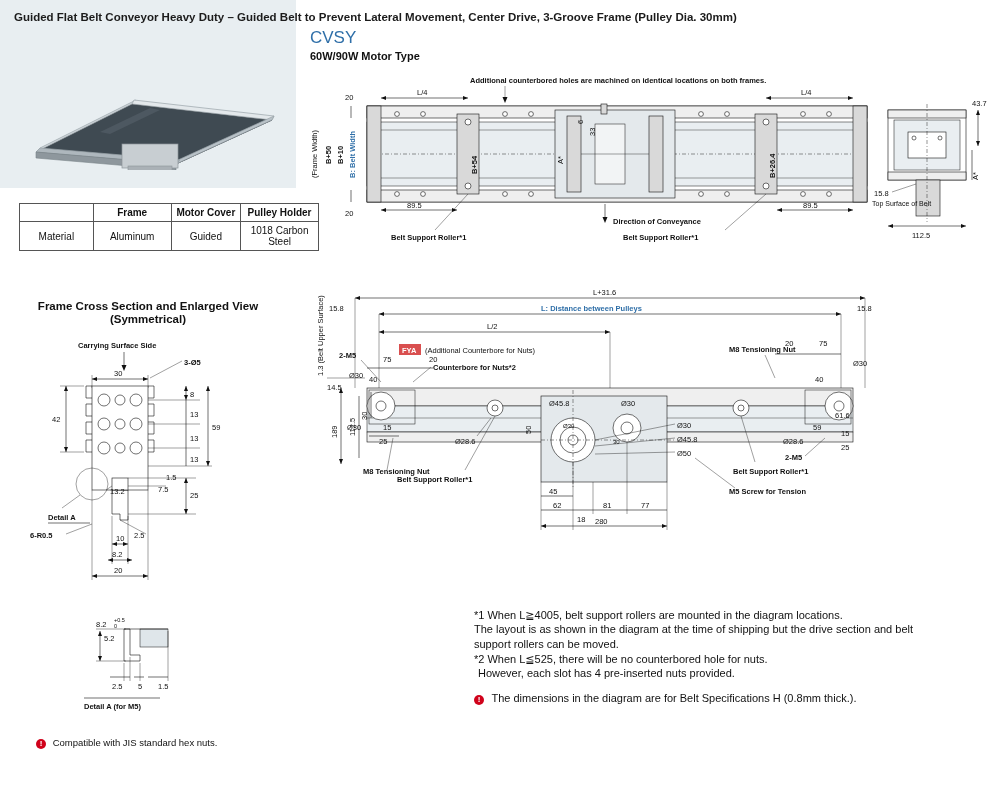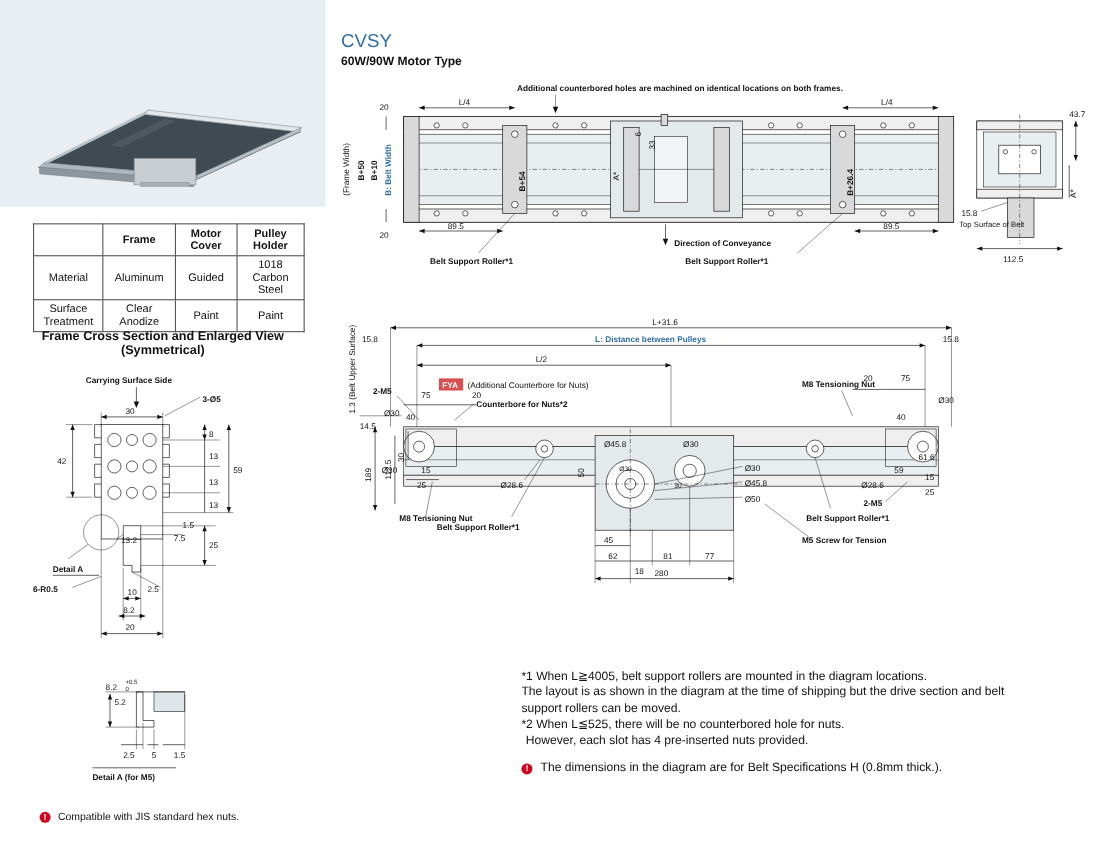--- a/index.html
+++ b/index.html
@@ -6,21 +6,21 @@
   body{width:1007px;height:789px;position:relative;font-family:"Liberation Sans",sans-serif;color:#111;overflow:hidden;}
   .abs{position:absolute;}
   .t{position:absolute;white-space:nowrap;line-height:1.15;}
   .tc{position:absolute;text-align:center;line-height:1.15;}
 
   
   #left-photo-panel{left:0;top:0;width:296px;height:188px;background:#e8eef1;}
   #left-title{left:14px;top:10px;width:270px;font-size:11.5px;font-weight:bold;color:#1b1b1b;line-height:1.35;}
 
   
-  #mat-table{position:absolute;left:30px;top:203px;width:247px;border-collapse:collapse;font-size:10px;}
+  #mat-table{position:absolute;left:19px;top:203px;width:300px;border-collapse:collapse;font-size:10px;}
   #mat-table td,#mat-table th{border:1px solid #555;text-align:center;padding:3px 2px;font-weight:normal;color:#111;}
   #mat-table th{font-weight:bold;}
   #mat-table td.rowhdr{font-weight:normal;}
 
   
   .h-cvsy{left:310px;top:28px;font-size:17px;font-weight:normal;color:#2f6fa8;}
   .h-motor{left:310px;top:50px;font-size:11px;font-weight:bold;color:#111;}
 
   .sec-title{font-size:11.5px;font-weight:bold;text-align:center;}
 
@@ -36,20 +36,21 @@
   .fillw{fill:#ffffff;stroke:#111;stroke-width:.6;}
 
   
   .note{font-size:11px;color:#111;line-height:1.35;}
   .circ-i{display:inline-block;width:10px;height:10px;border-radius:50%;background:#d0021b;color:#fff;font-size:8px;font-weight:bold;text-align:center;line-height:10px;}
 </style>
 </head>
 <body>
 
 <div class="abs" id="left-photo-panel">
+  <div class="t" id="left-title">Guided Flat Belt Conveyor Heavy Duty – Guided Belt to Prevent Lateral Movement, Center Drive, 3-Groove Frame (Pulley Dia. 30mm)</div>
   <svg width="296" height="110" style="position:absolute;left:0;top:60px;">
     <g>
       <polygon points="36,92 132,44 272,60 176,104" fill="#3f4a52" stroke="#2b3238" stroke-width="1"></polygon>
       <polygon points="36,92 132,44 136,40 40,88" fill="#cfd6da" stroke="#9aa3a9" stroke-width=".7"></polygon>
       <polygon points="132,44 272,60 274,56 134,40" fill="#e3e8eb" stroke="#9aa3a9" stroke-width=".7"></polygon>
       <polygon points="272,60 274,56 178,100 176,104" fill="#b9c2c8" stroke="#9aa3a9" stroke-width=".7"></polygon>
       <polygon points="36,92 40,88 180,100 176,104" fill="#aeb7bd" stroke="#9aa3a9" stroke-width=".7"></polygon>
       <polygon points="36,92 176,104 176,110 36,98" fill="#8e979d" stroke="#7b848a" stroke-width=".6"></polygon>
       <rect x="122" y="84" width="56" height="24" fill="#c8ced2" stroke="#8d959a" stroke-width=".7"></rect>
       <rect x="128" y="106" width="44" height="8" fill="#aab1b6" stroke="#8d959a" stroke-width=".6"></rect>
@@ -64,26 +65,20 @@
     <th style="width:66px"></th>
     <th style="width:70px">Frame</th>
     <th style="width:62px">Motor Cover</th>
     <th style="width:70px">Pulley Holder</th>
   </tr>
   <tr>
     <td class="rowhdr">Material</td>
     <td>Aluminum</td>
     <td>Guided</td>
     <td>1018 Carbon Steel</td>
-  </tr>
-  <tr>
-    <td class="rowhdr">Surface Treatment</td>
-    <td>Clear Anodize</td>
-    <td>Paint</td>
-    <td>Paint</td>
   </tr>
 </tbody>
   </table>
 
 <div class="tc sec-title" style="left:14px;top:300px;width:268px;">
   <span>Frame Cross Section and Enlarged View (Symmetrical)</span>
 </div>
 
 <svg width="296" height="300" style="position:absolute;left:0;top:338px;">
 

